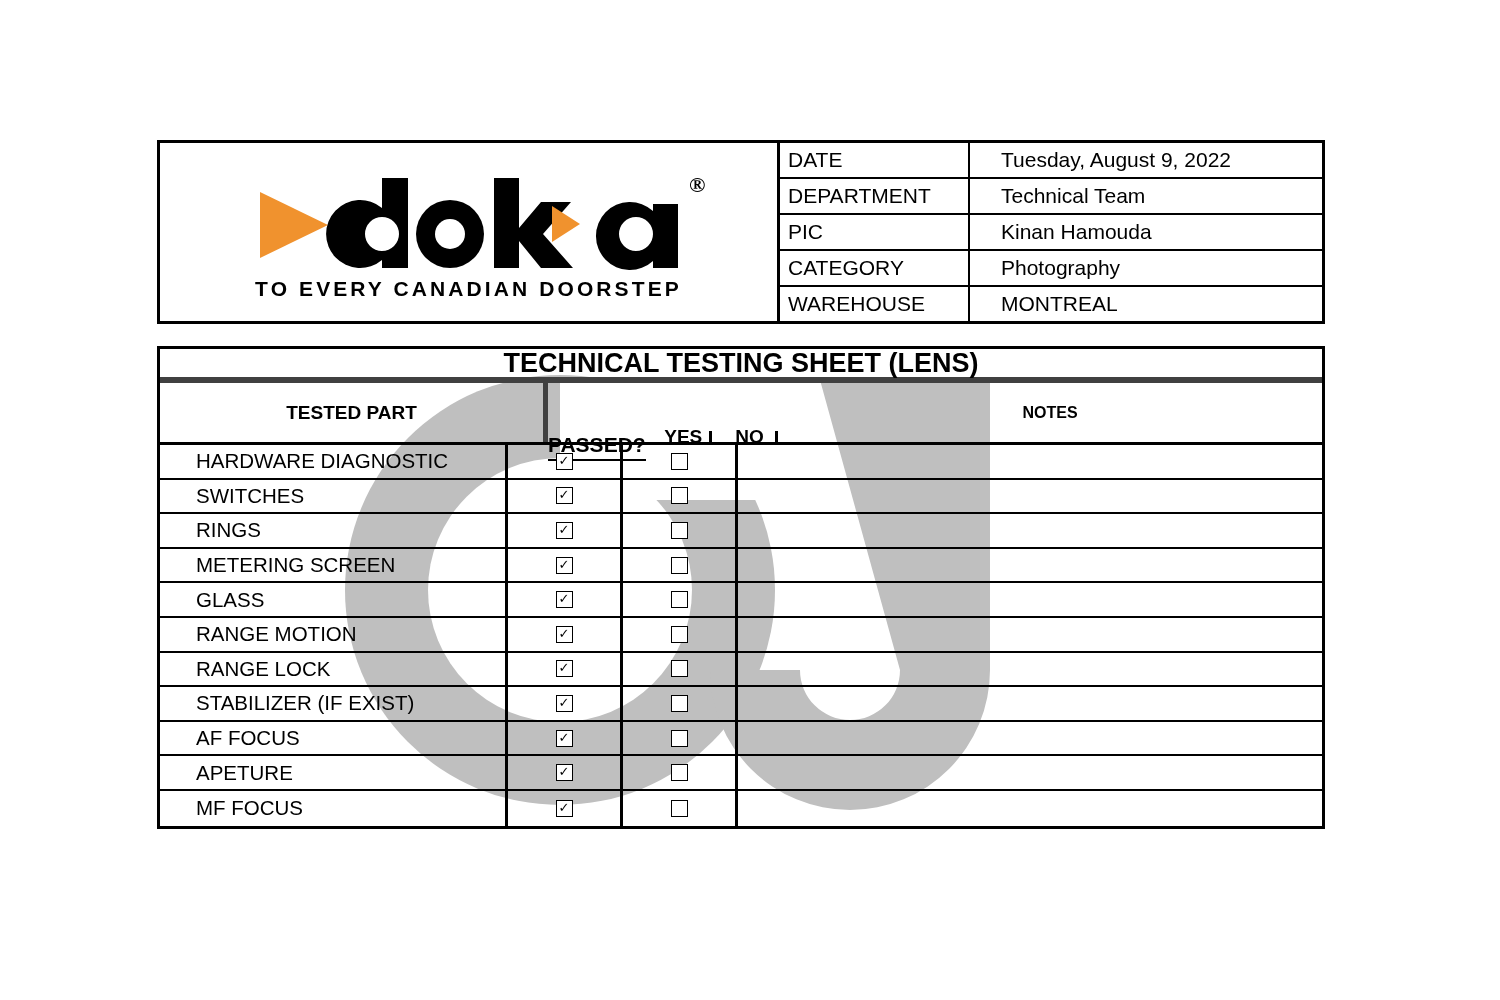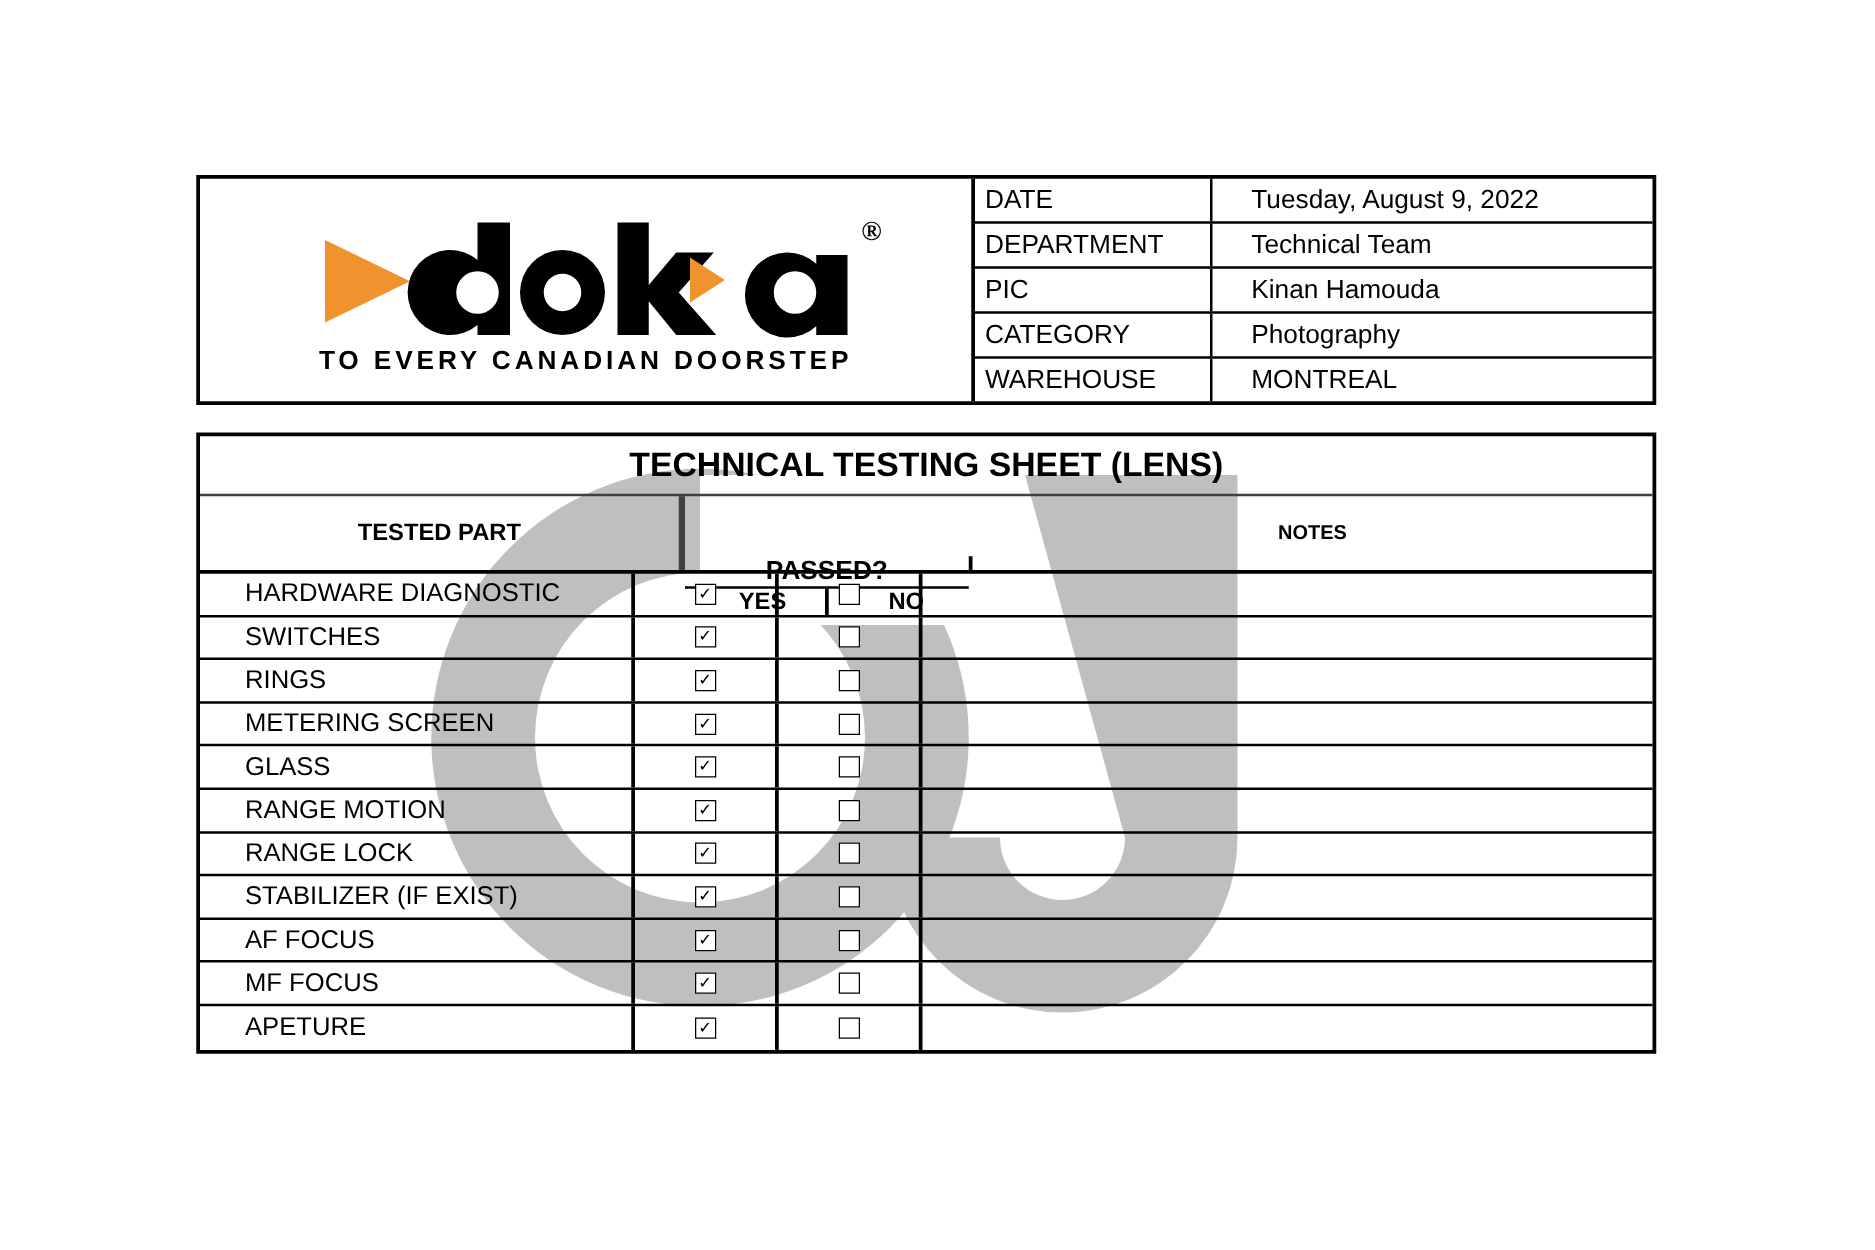--- a/index.html
+++ b/index.html
@@ -107,27 +107,27 @@
   }
 
   
   .sheet {
     width: 1168px;
     margin-top: 22px;
     border: 3px solid #000;
     box-sizing: border-box;
   }
   .sheet-title {
-    height: 48px;
+    height: 34px;
     display: flex;
     align-items: center;
     justify-content: center;
     font-size: 27px;
     font-weight: bold;
-    border-bottom: 2px solid #404040;
+    border-bottom: 6px solid #404040;
     box-sizing: border-box;
   }
 
   .thead {
     display: flex;
     height: 62px;
     border-bottom: 3px solid #000;
     box-sizing: border-box;
   }
   .th-part {
@@ -138,21 +138,21 @@
     align-items: center;
     justify-content: center;
     font-size: 19px;
     font-weight: bold;
   }
   .th-passed {
     width: 230px;
     border-right: 3px solid #000;
     box-sizing: border-box;
     display: flex;
-    flex-direction: column;
+    flex-direction: row;
     margin-top: 48px;
   }
   .th-passed-top {
     height: 30px;
     display: flex;
     align-items: center;
     justify-content: center;
     font-size: 21px;
     font-weight: bold;
     border-bottom: 2px solid #000;
@@ -400,31 +400,31 @@
           <div class="td-part">AF FOCUS</div>
           <div class="td-yes">
             <span class="box checked"></span>
           </div>
           <div class="td-no">
             <span class="box"></span>
           </div>
           <div class="td-notes"></div>
         </div>
         <div class="trow">
+          <div class="td-part">APETURE</div>
+          <div class="td-yes">
+            <span class="box checked"></span>
+          </div>
+          <div class="td-no">
+            <span class="box"></span>
+          </div>
+          <div class="td-notes"></div>
+        </div>
+        <div class="trow">
           <div class="td-part">MF FOCUS</div>
-          <div class="td-yes">
-            <span class="box checked"></span>
-          </div>
-          <div class="td-no">
-            <span class="box"></span>
-          </div>
-          <div class="td-notes"></div>
-        </div>
-        <div class="trow">
-          <div class="td-part">APETURE</div>
           <div class="td-yes">
             <span class="box checked"></span>
           </div>
           <div class="td-no">
             <span class="box"></span>
           </div>
           <div class="td-notes"></div>
         </div>
       </div>
 

